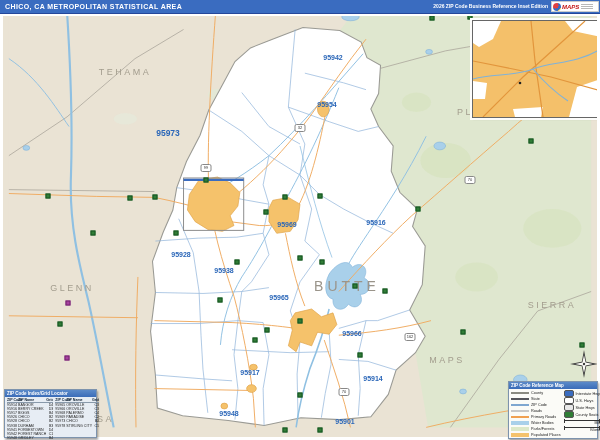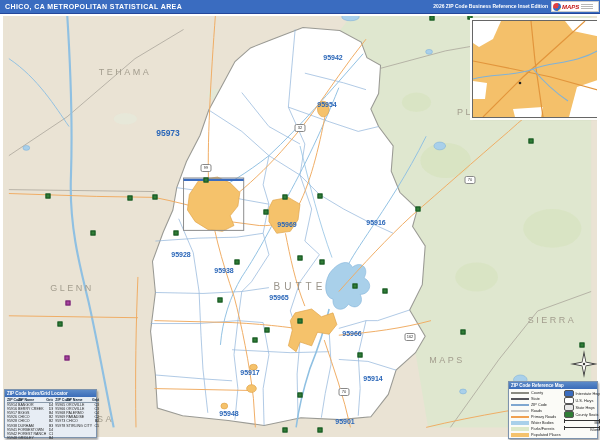--- a/index.html
+++ b/index.html
@@ -21,21 +21,21 @@
   .mapwrap{position:absolute;left:0;top:13px;width:600px;height:427px;}
   svg{display:block;}
   .tickstrip{position:absolute;background:#fff;z-index:30;}
   .tick{position:absolute;background:#999;}
   
   .zip-label{position:absolute;transform:translate(-50%,-50%);font-size:7px;font-weight:bold;
              color:#2a66b8;white-space:nowrap;z-index:12;}
   .zip-label.big{font-size:8.5px;}
   .county-label{position:absolute;transform:translate(-50%,-50%);font-size:9px;color:#a39d8e;
                 letter-spacing:2.5px;z-index:8;white-space:nowrap;}
-  .county-label.major{font-size:10px;letter-spacing:4px;color:#9a948a;}
+  .county-label.major{font-size:14px;letter-spacing:4px;color:#9a948a;margin-left:47px;}
   .town-dot{position:absolute;width:3px;height:3px;background:#2f7d35;border:1px solid #175423;
             transform:translate(-50%,-50%);z-index:10;}
   .city-dot{position:absolute;width:3px;height:3px;background:#a840a0;border:1px solid #70256c;
             transform:translate(-50%,-50%);z-index:10;}
   .shield{position:absolute;transform:translate(-50%,-50%);min-width:7px;height:6px;background:#fff;
           border:1px solid #888;border-radius:2px;color:#333;font-size:4px;line-height:6px;
           text-align:center;z-index:11;padding:0 1px;}
   
   .inset{position:absolute;left:472px;top:20px;width:128px;height:96px;border:1px solid #666;
          outline:2px solid #fdfdfb;background:#f4c06a;z-index:20;box-shadow:1px 1px 2px rgba(0,0,0,.25);}
@@ -197,21 +197,21 @@
       <rect x="180" y="183" width="62" height="54" fill="none" stroke="#8a8a8a" stroke-width="1"></rect>
       <line x1="180" y1="185" x2="242" y2="185" stroke="#3a6cc0" stroke-width="2.4"></line>
     </svg>
   </div>
 
   <div id="county-labels">
       <div class="county-label" style="left: 125px; top: 72px;">TEHAMA</div>
       <div class="county-label" style="left: 72px; top: 288px;">GLENN</div>
       <div class="county-label major" style="left: 300px; top: 286px;">BUTTE</div>
       <div class="county-label" style="left: 483px; top: 112px;">PLUMAS</div>
-      <div class="county-label" style="left: 552px; top: 320px;">SIERRA</div>
+      <div class="county-label" style="left: 552px; top: 305px;">SIERRA</div>
       <div class="county-label" style="left: 447px; top: 360px;">MAPS</div>
       <div class="county-label" style="left: 88px; top: 419px;">COLUSA</div>
     </div>
   <div id="zip-labels">
       <div class="zip-label big" style="left: 168px; top: 133px;">95973</div>
       <div class="zip-label" style="left: 333px; top: 57px;">95942</div>
       <div class="zip-label" style="left: 327px; top: 104px;">95954</div>
       <div class="zip-label" style="left: 287px; top: 224px;">95969</div>
       <div class="zip-label" style="left: 376px; top: 222px;">95916</div>
       <div class="zip-label" style="left: 181px; top: 254px;">95928</div>

